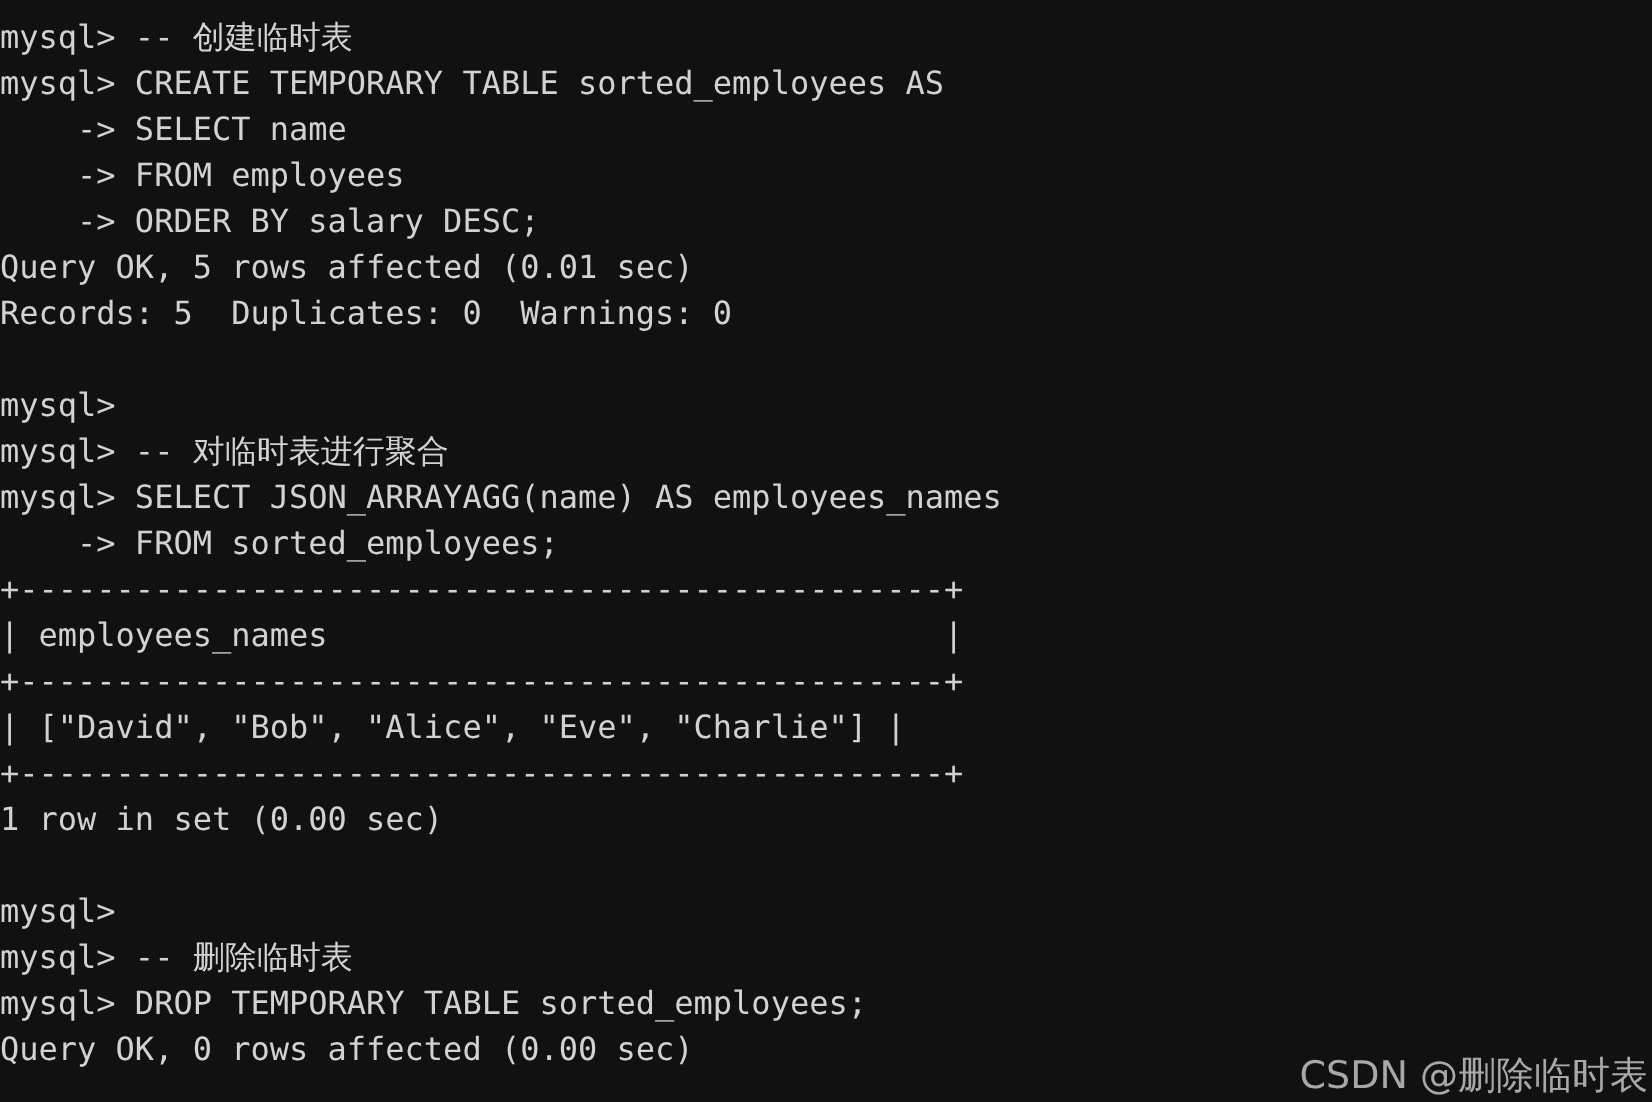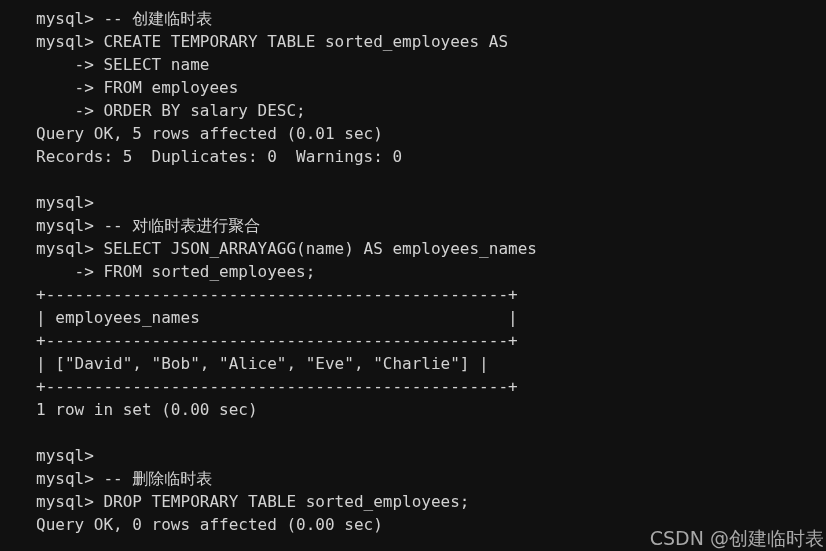--- a/index.html
+++ b/index.html
@@ -18,21 +18,20 @@
     line-height: 23px;
     color: #d2d2d2;
     -webkit-font-smoothing: antialiased;
   }
   #console {
     position: absolute;
     left: 0px;
     top: 7px;
     white-space: pre;
     letter-spacing: 0px;
-    padding-left: 36px;
   }
   .line {
     height: 23px;
     white-space: pre;
     font-family: "DejaVu Sans Mono", "Liberation Mono", monospace;
     font-size: 16px;
     line-height: 23px;
     color: #d2d2d2;
   }
   .line.blank {
@@ -68,16 +67,16 @@
   }
 </style>
 </head>
 <body>
 
 <div id="terminal">
 
   <div id="console"><div class="line">mysql&gt; -- 创建临时表</div><div class="line">mysql&gt; CREATE TEMPORARY TABLE sorted_employees AS</div><div class="line">    -&gt; SELECT name</div><div class="line">    -&gt; FROM employees</div><div class="line">    -&gt; ORDER BY salary DESC;</div><div class="line">Query OK, 5 rows affected (0.01 sec)</div><div class="line">Records: 5  Duplicates: 0  Warnings: 0</div><div class="line blank"></div><div class="line">mysql&gt;</div><div class="line">mysql&gt; -- 对临时表进行聚合</div><div class="line">mysql&gt; SELECT JSON_ARRAYAGG(name) AS employees_names</div><div class="line">    -&gt; FROM sorted_employees;</div><div class="line">+------------------------------------------------+</div><div class="line">| employees_names                                |</div><div class="line">+------------------------------------------------+</div><div class="line">| ["David", "Bob", "Alice", "Eve", "Charlie"] |</div><div class="line">+------------------------------------------------+</div><div class="line">1 row in set (0.00 sec)</div><div class="line blank"></div><div class="line">mysql&gt;</div><div class="line">mysql&gt; -- 删除临时表</div><div class="line">mysql&gt; DROP TEMPORARY TABLE sorted_employees;</div><div class="line">Query OK, 0 rows affected (0.00 sec)</div></div>
 
   <div id="watermark">
-    <span id="wm-sub">CSDN @创建临时表</span>
+    <span id="wm-sub">CSDN @删除临时表</span>
   </div>
 
 </div>
 
 </body></html>

